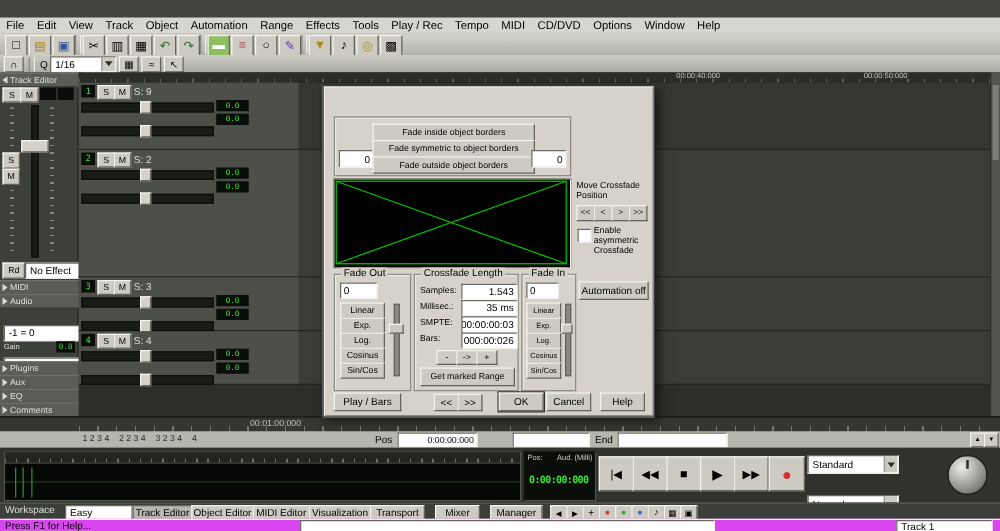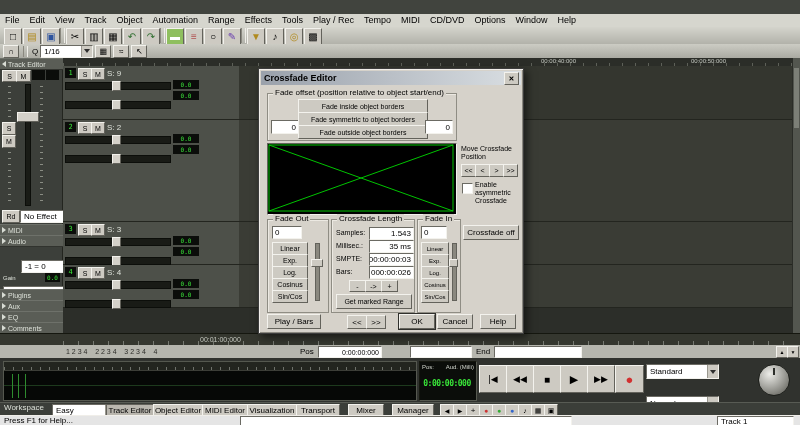--- a/index.html
+++ b/index.html
@@ -143,21 +143,21 @@
         <span class="dd"></span>
       </div>
     <div class="a shead" style="left:0;top:166px;width:62px;height:10px">
         <span class="trir"></span>
         <span>MIDI</span>
       </div>
     <div class="a shead" style="left:0;top:177px;width:62px;height:10px">
         <span class="trir"></span>
         <span>Audio</span>
       </div>
-    <div class="a sel f7" style="left:21px;top:189px;width:56px;height:11px">
+    <div class="a sel f7" style="left:3px;top:189px;width:56px;height:11px">
         <span>-1 = 0</span>
         <span class="dd"></span>
       </div>
     <div class="a sel f7" style="left:3px;top:202px;width:56px;height:11px">
         <span>StMast</span>
         <span class="dd"></span>
       </div>
     <span class="a f6 wt" style="left:3px;top:217px">Gain</span>
     <div class="a groove" style="left:21px;top:218px;width:22px;height:5px">
         <div class="th" style="left:8px;top:-2px;width:5px;height:7px"></div>
@@ -394,36 +394,29 @@
         <span>♪</span>
       </div>
     <div class="a b" style="left:531px;top:1px;width:12px;height:11px;font-size:7px">
         <span>▦</span>
       </div>
     <div class="a b" style="left:544px;top:1px;width:12px;height:11px;font-size:7px">
         <span>▣</span>
       </div>
   </div>
 
-  <div class="a" style="left:0;top:415px;width:800px;height:10px;background:#e5e5e5;border-top:1px solid #f0eee9">
+  <div class="a" style="left:0;top:415px;width:800px;height:10px;background:#d946ef;border-top:1px solid #f0eee9">
     <span class="a f8" style="left:4px;top:0">Press F1 for Help...</span>
     <div class="a sk" style="left:240px;top:0;width:330px;height:9px"></div>
     <div class="a sk f7 num" style="right:6px;top:0;width:70px;height:9px;justify-content:flex-start;padding-left:3px">Track 1</div>
   </div>
 
   <div class="a dlg" style="left:258px;top:68px;width:264px;height:264px">
-    <div class="dlgtb">
-      <span>Crossfade Editor</span>
-      <div class="b" style="position:absolute;right:2px;top:1px;width:13px;height:11px;font-size:7px">
-          <span>✕</span>
-        </div>
-    </div>
 
     <div class="grp a" style="left:8px;top:24px;width:188px;height:46px">
-      <span class="lbl">Fade offset  (position relative to object start/end)</span>
       <div class="a sk num" style="left:3px;top:26px;width:24px;height:12px">0</div>
       <div class="a b f7" style="left:30px;top:5px;width:128px;height:12px">
           <span>Fade inside object borders</span>
         </div>
       <div class="a b f7" style="left:30px;top:18px;width:128px;height:12px">
           <span>Fade symmetric to object borders</span>
         </div>
       <div class="a b f7" style="left:30px;top:31px;width:128px;height:12px">
           <span>Fade outside object borders</span>
         </div>
@@ -484,21 +477,21 @@
       <div class="a b f6" style="left:3px;top:34px;width:26px;height:11px">Exp.</div>
       <div class="a b f6" style="left:3px;top:46px;width:26px;height:11px">Log.</div>
       <div class="a b f6" style="left:3px;top:58px;width:26px;height:11px">Cosinus</div>
       <div class="a b f6" style="left:3px;top:70px;width:26px;height:11px">Sin/Cos</div>
       <div class="a vslider" style="left:31px;top:22px;width:9px;height:60px">
           <div class="gr"></div>
           <div class="hd"></div>
         </div>
     </div>
 
-    <div class="a b f8" style="left:204px;top:156px;width:54px;height:13px">Crossfade off</div>
+    <div class="a b f8" style="left:204px;top:156px;width:54px;height:13px">Automation off</div>
 
     <div class="a b f8" style="left:8px;top:245px;width:52px;height:13px">Play / Bars</div>
     <div class="a b f8" style="left:88px;top:246px;width:18px;height:12px">&lt;&lt;</div>
     <div class="a b f8" style="left:107px;top:246px;width:18px;height:12px">&gt;&gt;</div>
     <div class="a b f8" style="left:140px;top:245px;width:34px;height:13px;box-shadow:0 0 0 1px #30302c">OK</div>
     <div class="a b f8" style="left:178px;top:245px;width:34px;height:13px">Cancel</div>
     <div class="a b f8" style="left:221px;top:245px;width:34px;height:13px">Help</div>
   </div>
 
 </div>

